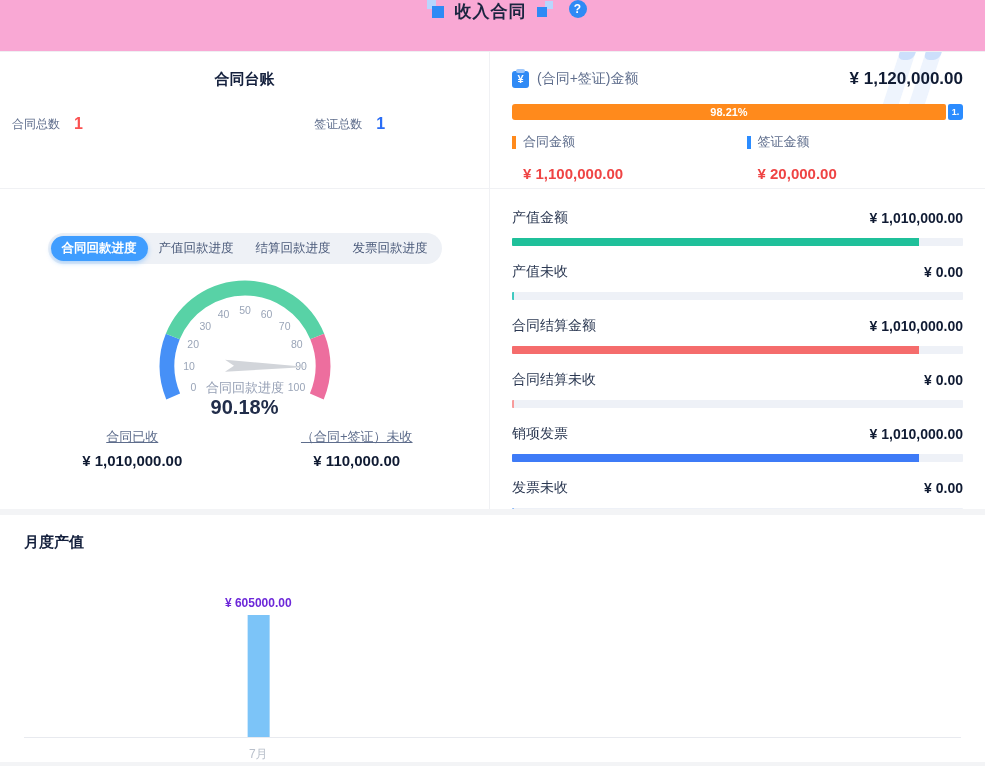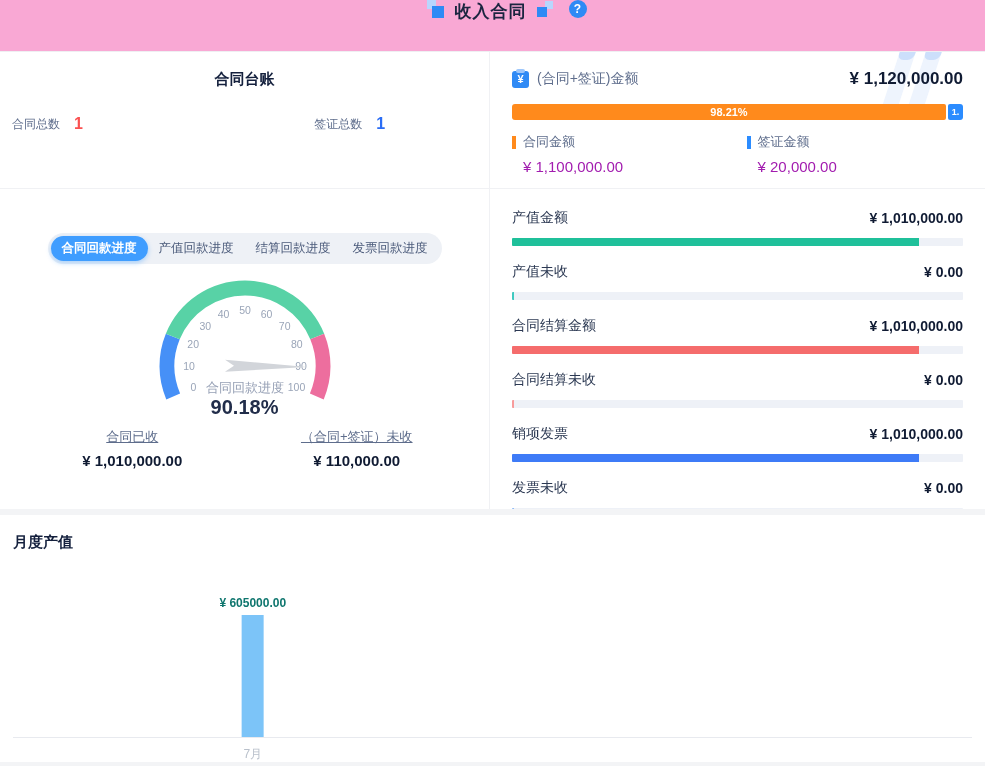--- a/index.html
+++ b/index.html
@@ -75,21 +75,21 @@
     color:#fff; font-size:11px; font-weight:700;
   }
   .seg-visa {
     width:15px; border-radius:2px 3px 3px 2px; display:flex; align-items:center; justify-content:center;
     color:#fff; font-size:9px; font-weight:700; overflow:hidden;
   }
   .amount-legend { margin-top:13px; display:grid; grid-template-columns:52% 48%; }
   .legend-item .lg-head { display:flex; align-items:center; gap:7px; }
   .lg-marker { width:4px; height:13px; }
   .lg-label { font-size:13px; color:#5e6d8c; }
-  .lg-value { margin-top:7px; margin-left:11px; font-size:15px; font-weight:400; color:#a21caf; }
+  .lg-value { margin-top:14px; margin-left:11px; font-size:15px; font-weight:700; color:#ef4444; }
   
   .gauge-panel { padding:0 20px; }
   .tabs {
     margin:44px auto 0; width:fit-content; background:#eef1f6; border-radius:16px;
     padding:3px; display:flex; align-items:center;
   }
   .tab {
     font-size:12.5px; color:#4a5a7a; padding:4px 11px; border-radius:13px;
     cursor:pointer; white-space:nowrap;
   }
@@ -102,24 +102,24 @@
   .gauge-stat .stat-value { margin-top:6px; font-size:15px; font-weight:700; color:#101b33; }
   
   .fin-panel { padding:20px 22px 0; }
   .fin-row { margin-bottom:17px; }
   .fin-head { display:flex; align-items:center; justify-content:space-between; }
   .fin-label { font-size:14px; color:#2b3852; }
   .fin-value { font-size:14px; font-weight:700; color:#101b33; }
   .fin-track { margin-top:11px; height:8px; background:#eef1f7; border-radius:1px; overflow:hidden; }
   .fin-fill { height:100%; }
   
-  .monthly-card { margin-top:6px; background:#fff; height:247px; padding:18px 13px 0; position:relative; }
+  .monthly-card { margin-top:6px; background:#fff; height:247px; padding:18px 24px 0; position:relative; }
   .chart-area { position:relative; height:168px; margin-top:18px; border-bottom:1px solid #e8eaef; }
   .month-group { position:absolute; bottom:0; transform:translateX(-50%); display:flex; flex-direction:column; align-items:center; }
-  .bar-value { font-size:12px; font-weight:700; color:#0f766e; margin-bottom:5px; white-space:nowrap; }
+  .bar-value { font-size:12px; font-weight:700; color:#6d28d9; margin-bottom:5px; white-space:nowrap; }
   .month-bar { width:22px; }
   .month-label { position:absolute; top:calc(100% + 9px); font-size:12px; color:#b9c0cb; white-space:nowrap; }
 </style>
 </head>
 <body>
 
 <div class="app-header">
   <span class="title-deco deco-left">
       <span class="sq-light"></span>
       <span class="sq-solid"></span>

